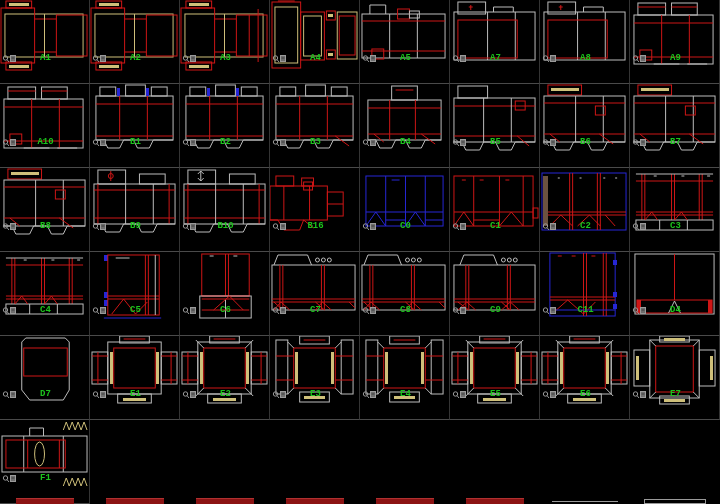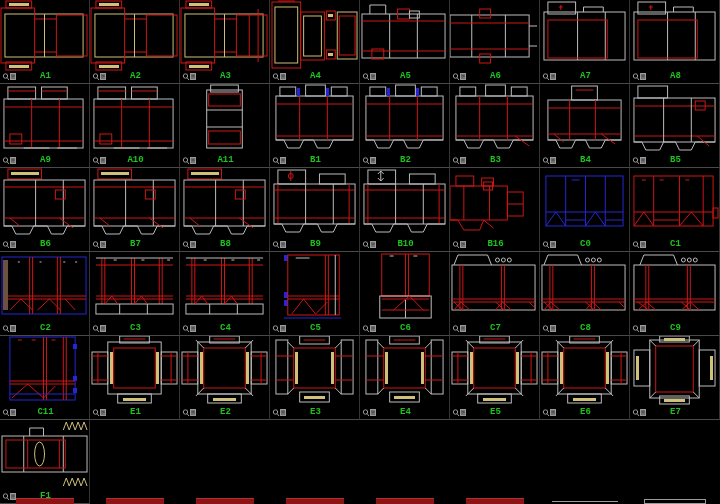--- a/index.html
+++ b/index.html
@@ -11,21 +11,21 @@
     display:grid;grid-template-columns:repeat(8,90px);grid-template-rows:repeat(6,84px);
     width:720px;height:504px;
   }
   .cell{
     position:relative;box-sizing:border-box;width:90px;height:84px;
     border-right:1px solid #343434;border-bottom:1px solid #4a4a4a;
     background:#000;cursor:pointer;
   }
   .cell svg.dieline{position:absolute;left:0;top:0;display:block;}
   .cellbar{
-    position:absolute;left:0;bottom:1px;width:100%;height:12px;
+    position:absolute;left:0;bottom:19px;width:100%;height:12px;
     display:flex;align-items:center;
   }
   .cellbar .micon{margin-left:2px;flex:0 0 auto;display:block;}
   .cellbar .lbl{
     flex:1 1 auto;text-align:center;font-size:9px;font-weight:bold;
     color:#1cc41c;line-height:11px;letter-spacing:0px;
     margin-right:14px; 
     user-select:none;
   }
   .frag{position:absolute;bottom:0;height:5px;background:#8c1414;border-top:1px solid #b03030;}
@@ -151,42 +151,20 @@
             <circle cx="3.5" cy="4" r="2.2" fill="none" stroke="#9a9a9a"></circle>
             <line x1="5" y1="5.6" x2="7" y2="8" stroke="#9a9a9a"></line>
             <rect x="8.5" y="1.5" width="5" height="6" fill="#6e6e6e" stroke="#9a9a9a"></rect>
             <line x1="9.5" y1="4" x2="12.5" y2="4" stroke="#3c3c3c"></line>
           </svg>
           <span class="lbl">A5</span>
         </div>
       </div>
       <div class="cell">
         <svg width="89" height="71" viewBox="0 0 90 71" preserveAspectRatio="none" class="dieline" shape-rendering="crispEdges">
-          <rect x="0" y="15" width="80" height="42" fill="none" stroke="#bdbdbd"></rect>
-          <line x1="22" y1="15" x2="22" y2="57" stroke="#bdbdbd"></line>
-          <line x1="56" y1="15" x2="56" y2="57" stroke="#bdbdbd"></line>
-          <line x1="0" y1="23" x2="80" y2="23" stroke="#cf1616"></line>
-          <line x1="0" y1="49" x2="80" y2="49" stroke="#cf1616"></line>
-          <rect x="30" y="9" width="11" height="9" fill="none" stroke="#cf1616"></rect>
-          <rect x="30" y="54" width="11" height="9" fill="none" stroke="#cf1616"></rect>
-          <line x1="80" y1="26" x2="88" y2="26" stroke="#bdbdbd"></line>
-          <line x1="80" y1="46" x2="88" y2="46" stroke="#bdbdbd"></line>
-        </svg>
-        <div class="cellbar">
-          <svg width="14" height="9" viewBox="0 0 14 9" class="micon">
-            <circle cx="3.5" cy="4" r="2.2" fill="none" stroke="#9a9a9a"></circle>
-            <line x1="5" y1="5.6" x2="7" y2="8" stroke="#9a9a9a"></line>
-            <rect x="8.5" y="1.5" width="5" height="6" fill="#6e6e6e" stroke="#9a9a9a"></rect>
-            <line x1="9.5" y1="4" x2="12.5" y2="4" stroke="#3c3c3c"></line>
-          </svg>
-          <span class="lbl">A6</span>
-        </div>
-      </div>
-      <div class="cell">
-        <svg width="89" height="71" viewBox="0 0 90 71" preserveAspectRatio="none" class="dieline" shape-rendering="crispEdges">
           <rect x="4" y="12" width="82" height="48" fill="none" stroke="#bdbdbd"></rect>
           <line x1="38" y1="12" x2="38" y2="60" stroke="#bdbdbd"></line>
           <line x1="66" y1="12" x2="66" y2="60" stroke="#bdbdbd"></line>
           <rect x="8" y="2" width="28" height="12" fill="none" stroke="#bdbdbd"></rect>
           <line x1="44" y1="7" x2="64" y2="7" stroke="#bdbdbd"></line>
           <line x1="44" y1="7" x2="44" y2="12" stroke="#bdbdbd"></line>
           <line x1="64" y1="7" x2="64" y2="12" stroke="#bdbdbd"></line>
           <line x1="21" y1="5" x2="21" y2="10" stroke="#cf1616"></line>
           <line x1="19" y1="7" x2="23" y2="7" stroke="#cf1616"></line>
           <rect x="8" y="20" width="60" height="38" fill="none" stroke="#cf1616"></rect>
@@ -265,39 +243,20 @@
           <line x1="58" y1="64" x2="78" y2="64" stroke="#bdbdbd"></line>
         </svg>
         <div class="cellbar">
           <svg width="14" height="9" viewBox="0 0 14 9" class="micon">
             <circle cx="3.5" cy="4" r="2.2" fill="none" stroke="#9a9a9a"></circle>
             <line x1="5" y1="5.6" x2="7" y2="8" stroke="#9a9a9a"></line>
             <rect x="8.5" y="1.5" width="5" height="6" fill="#6e6e6e" stroke="#9a9a9a"></rect>
             <line x1="9.5" y1="4" x2="12.5" y2="4" stroke="#3c3c3c"></line>
           </svg>
           <span class="lbl">A10</span>
-        </div>
-      </div>
-      <div class="cell">
-        <svg width="89" height="71" viewBox="0 0 90 71" preserveAspectRatio="none" class="dieline" shape-rendering="crispEdges">
-          <rect x="27" y="6" width="36" height="58" fill="none" stroke="#bdbdbd"></rect>
-          <rect x="31" y="1" width="28" height="7" fill="none" stroke="#bdbdbd"></rect>
-          <rect x="29" y="10" width="32" height="12" fill="none" stroke="#cf1616"></rect>
-          <rect x="29" y="47" width="32" height="13" fill="none" stroke="#cf1616"></rect>
-          <line x1="27" y1="26" x2="63" y2="26" stroke="#bdbdbd"></line>
-          <line x1="27" y1="43" x2="63" y2="43" stroke="#bdbdbd"></line>
-        </svg>
-        <div class="cellbar">
-          <svg width="14" height="9" viewBox="0 0 14 9" class="micon">
-            <circle cx="3.5" cy="4" r="2.2" fill="none" stroke="#9a9a9a"></circle>
-            <line x1="5" y1="5.6" x2="7" y2="8" stroke="#9a9a9a"></line>
-            <rect x="8.5" y="1.5" width="5" height="6" fill="#6e6e6e" stroke="#9a9a9a"></rect>
-            <line x1="9.5" y1="4" x2="12.5" y2="4" stroke="#3c3c3c"></line>
-          </svg>
-          <span class="lbl">A11</span>
         </div>
       </div>
       <div class="cell">
         <svg width="89" height="71" viewBox="0 0 90 71" preserveAspectRatio="none" class="dieline" shape-rendering="crispEdges">
           <rect x="6" y="12" width="78" height="44" fill="none" stroke="#bdbdbd"></rect>
           <rect x="10" y="3" width="16" height="9" fill="none" stroke="#bdbdbd"></rect>
           <rect x="36" y="1" width="20" height="11" fill="none" stroke="#bdbdbd"></rect>
           <rect x="62" y="3" width="16" height="9" fill="none" stroke="#bdbdbd"></rect>
           <rect x="27" y="4" width="3" height="8" fill="#2626d6" stroke="none"></rect>
           <rect x="57" y="4" width="3" height="8" fill="#2626d6" stroke="none"></rect>
@@ -851,20 +810,54 @@
           <line x1="10" y1="58" x2="76" y2="58" stroke="#2626d6"></line>
         </svg>
         <div class="cellbar">
           <svg width="14" height="9" viewBox="0 0 14 9" class="micon">
             <circle cx="3.5" cy="4" r="2.2" fill="none" stroke="#9a9a9a"></circle>
             <line x1="5" y1="5.6" x2="7" y2="8" stroke="#9a9a9a"></line>
             <rect x="8.5" y="1.5" width="5" height="6" fill="#6e6e6e" stroke="#9a9a9a"></rect>
             <line x1="9.5" y1="4" x2="12.5" y2="4" stroke="#3c3c3c"></line>
           </svg>
           <span class="lbl">C11</span>
+        </div>
+      </div>
+      <div class="cell">
+        <svg width="89" height="71" viewBox="0 0 90 71" preserveAspectRatio="none" class="dieline" shape-rendering="crispEdges">
+          <rect x="5" y="2" width="80" height="60" fill="none" stroke="#bdbdbd"></rect>
+          <line x1="45" y1="2" x2="45" y2="48" stroke="#cf1616"></line>
+          <rect x="7" y="48" width="76" height="13" fill="none" stroke="#cf1616"></rect>
+          <rect x="7" y="48" width="4" height="13" fill="#cf1616" stroke="none"></rect>
+          <rect x="79" y="48" width="4" height="13" fill="#cf1616" stroke="none"></rect>
+          <polyline points="39,61 45,49 51,61" fill="none" stroke="#bdbdbd"></polyline>
+        </svg>
+        <div class="cellbar">
+          <svg width="14" height="9" viewBox="0 0 14 9" class="micon">
+            <circle cx="3.5" cy="4" r="2.2" fill="none" stroke="#9a9a9a"></circle>
+            <line x1="5" y1="5.6" x2="7" y2="8" stroke="#9a9a9a"></line>
+            <rect x="8.5" y="1.5" width="5" height="6" fill="#6e6e6e" stroke="#9a9a9a"></rect>
+            <line x1="9.5" y1="4" x2="12.5" y2="4" stroke="#3c3c3c"></line>
+          </svg>
+          <span class="lbl">D4</span>
+        </div>
+      </div>
+      <div class="cell">
+        <svg width="89" height="71" viewBox="0 0 90 71" preserveAspectRatio="none" class="dieline" shape-rendering="crispEdges">
+          <polyline points="26,2 66,2 70,6 70,54 64,64 30,64 22,54 22,6 26,2" fill="none" stroke="#bdbdbd"></polyline>
+          <rect x="24" y="12" width="44" height="28" fill="none" stroke="#cf1616"></rect>
+        </svg>
+        <div class="cellbar">
+          <svg width="14" height="9" viewBox="0 0 14 9" class="micon">
+            <circle cx="3.5" cy="4" r="2.2" fill="none" stroke="#9a9a9a"></circle>
+            <line x1="5" y1="5.6" x2="7" y2="8" stroke="#9a9a9a"></line>
+            <rect x="8.5" y="1.5" width="5" height="6" fill="#6e6e6e" stroke="#9a9a9a"></rect>
+            <line x1="9.5" y1="4" x2="12.5" y2="4" stroke="#3c3c3c"></line>
+          </svg>
+          <span class="lbl">D7</span>
         </div>
       </div>
       <div class="cell">
         <svg width="89" height="71" viewBox="0 0 90 71" preserveAspectRatio="none" class="dieline" shape-rendering="crispEdges">
           <rect x="18" y="6" width="54" height="52" fill="none" stroke="#bdbdbd"></rect>
           <rect x="24" y="12" width="42" height="40" fill="none" stroke="#cf1616"></rect>
           <rect x="20" y="16" width="3" height="32" fill="#cfc07a" stroke="none"></rect>
           <rect x="67" y="16" width="3" height="32" fill="#cfc07a" stroke="none"></rect>
           <rect x="30" y="0" width="30" height="7" fill="none" stroke="#bdbdbd"></rect>
           <line x1="34" y1="3" x2="56" y2="3" stroke="#cf1616"></line>

